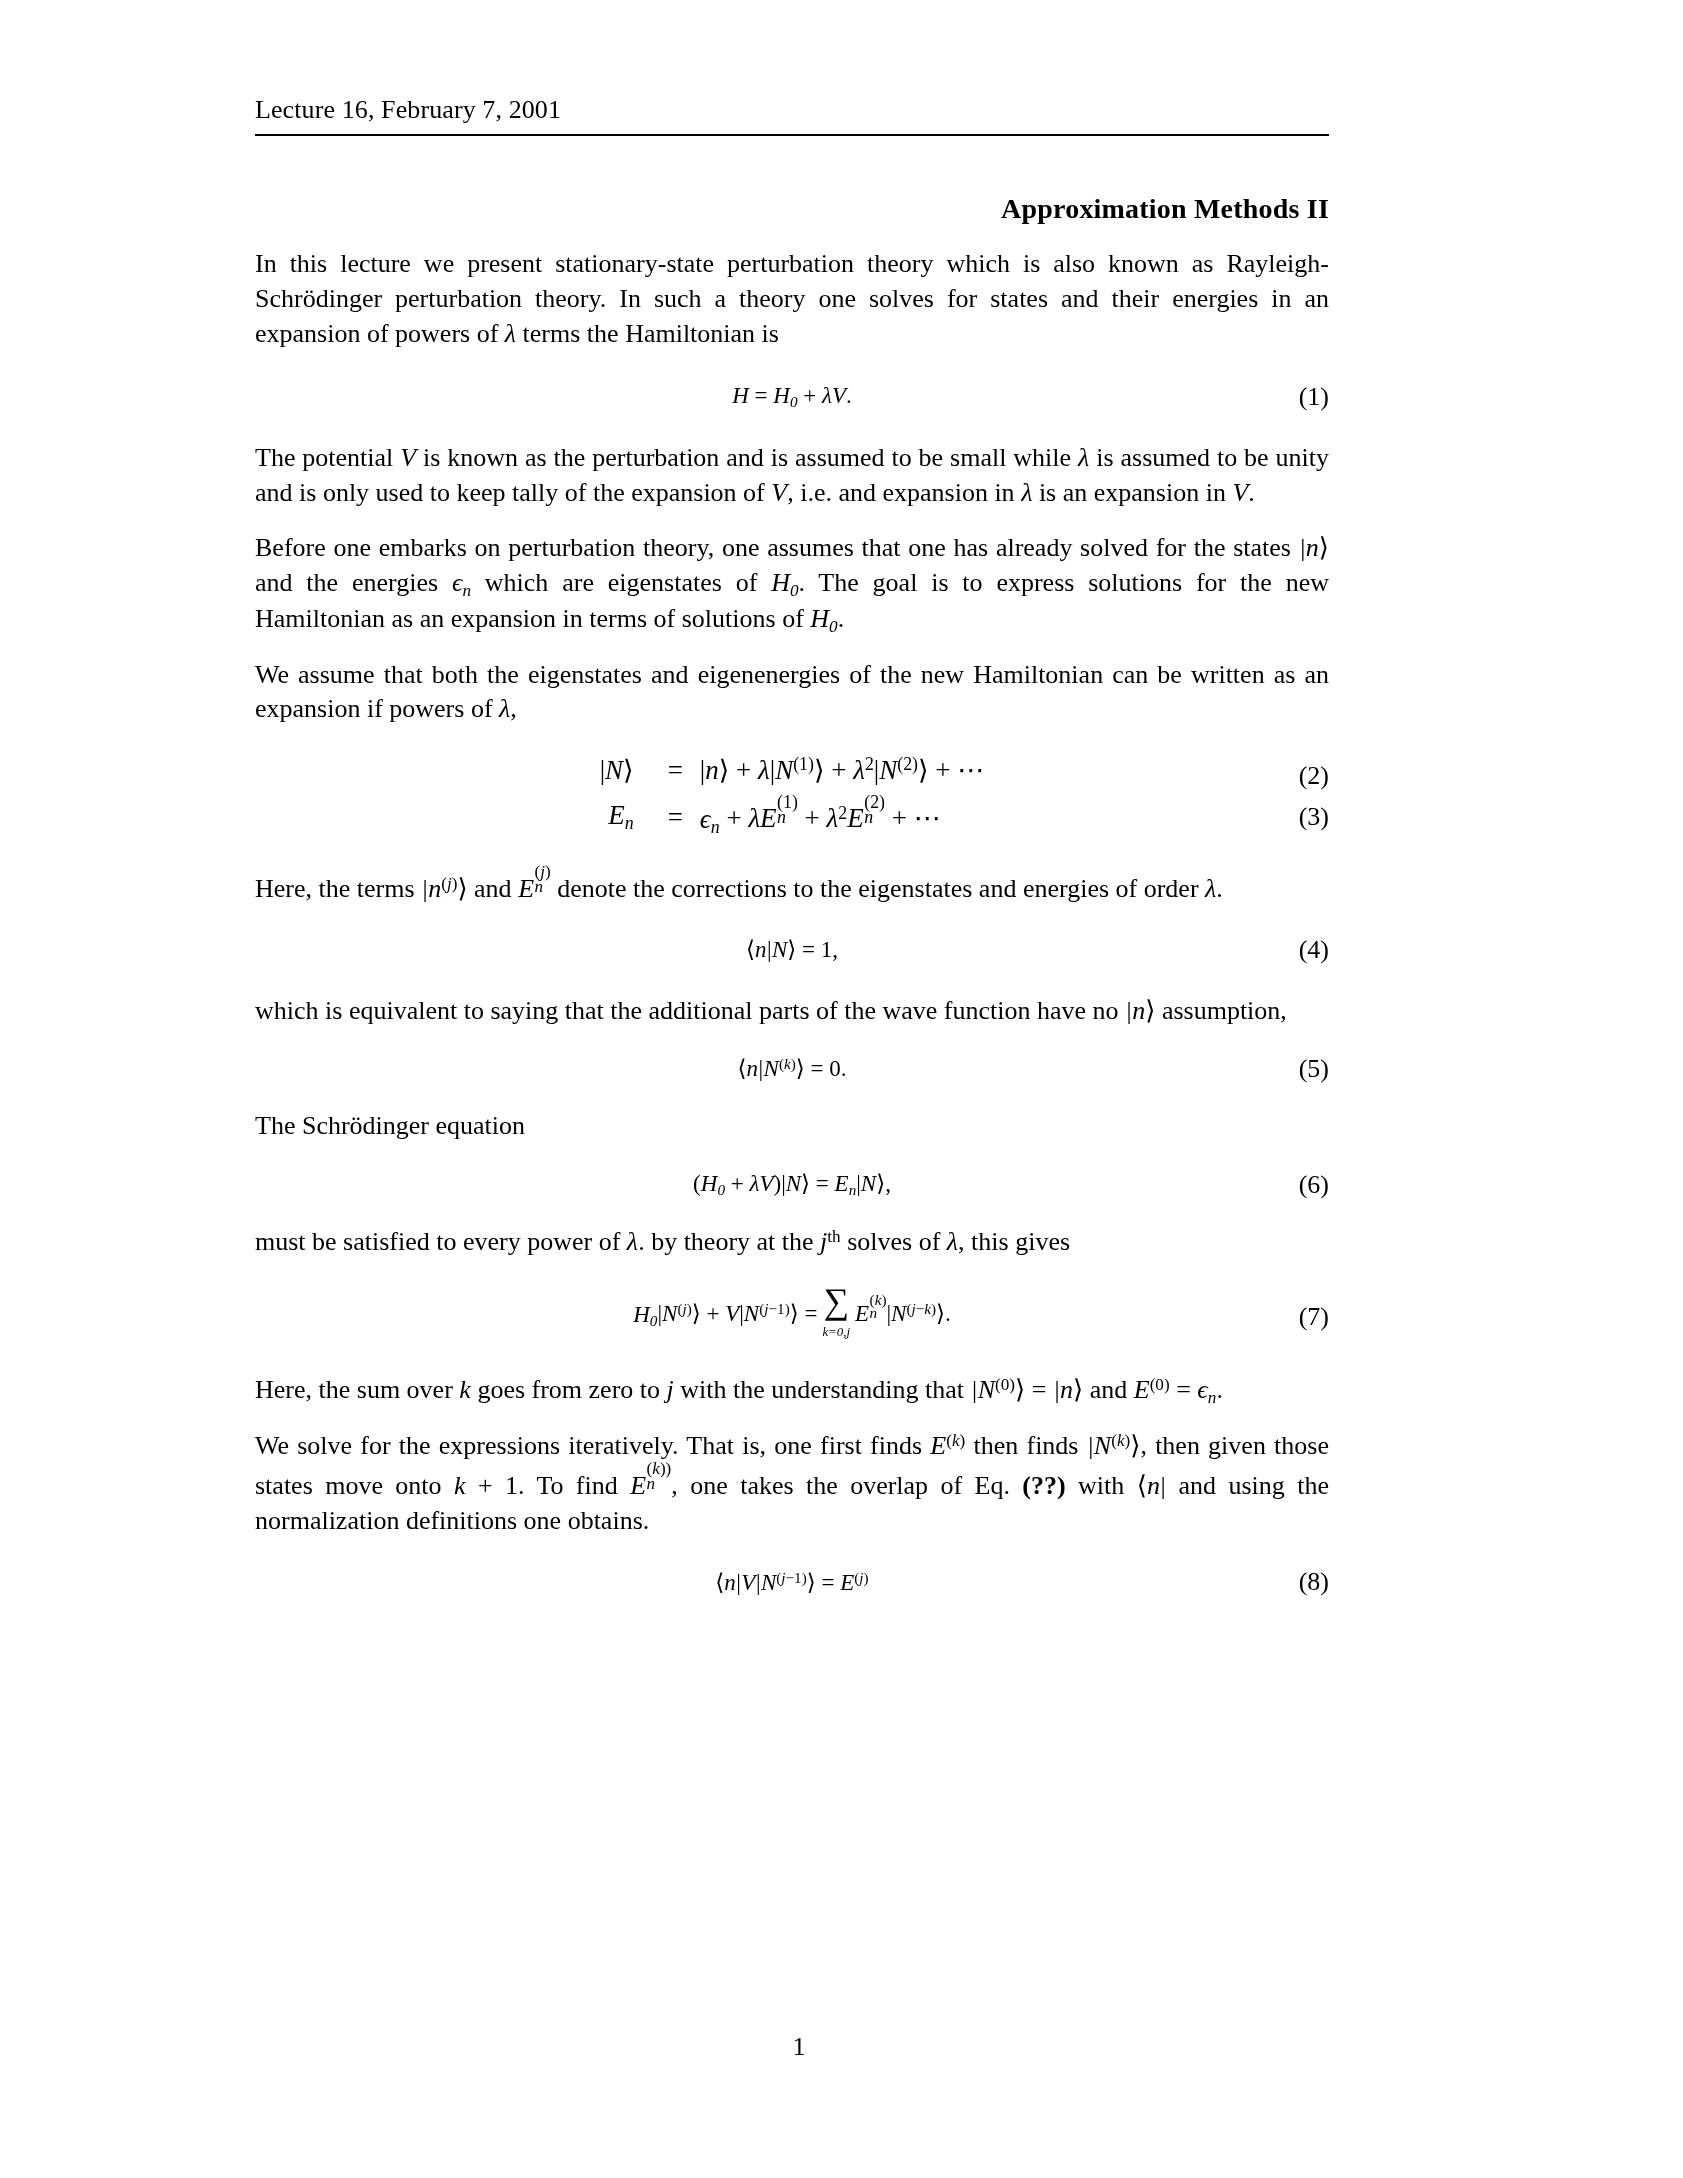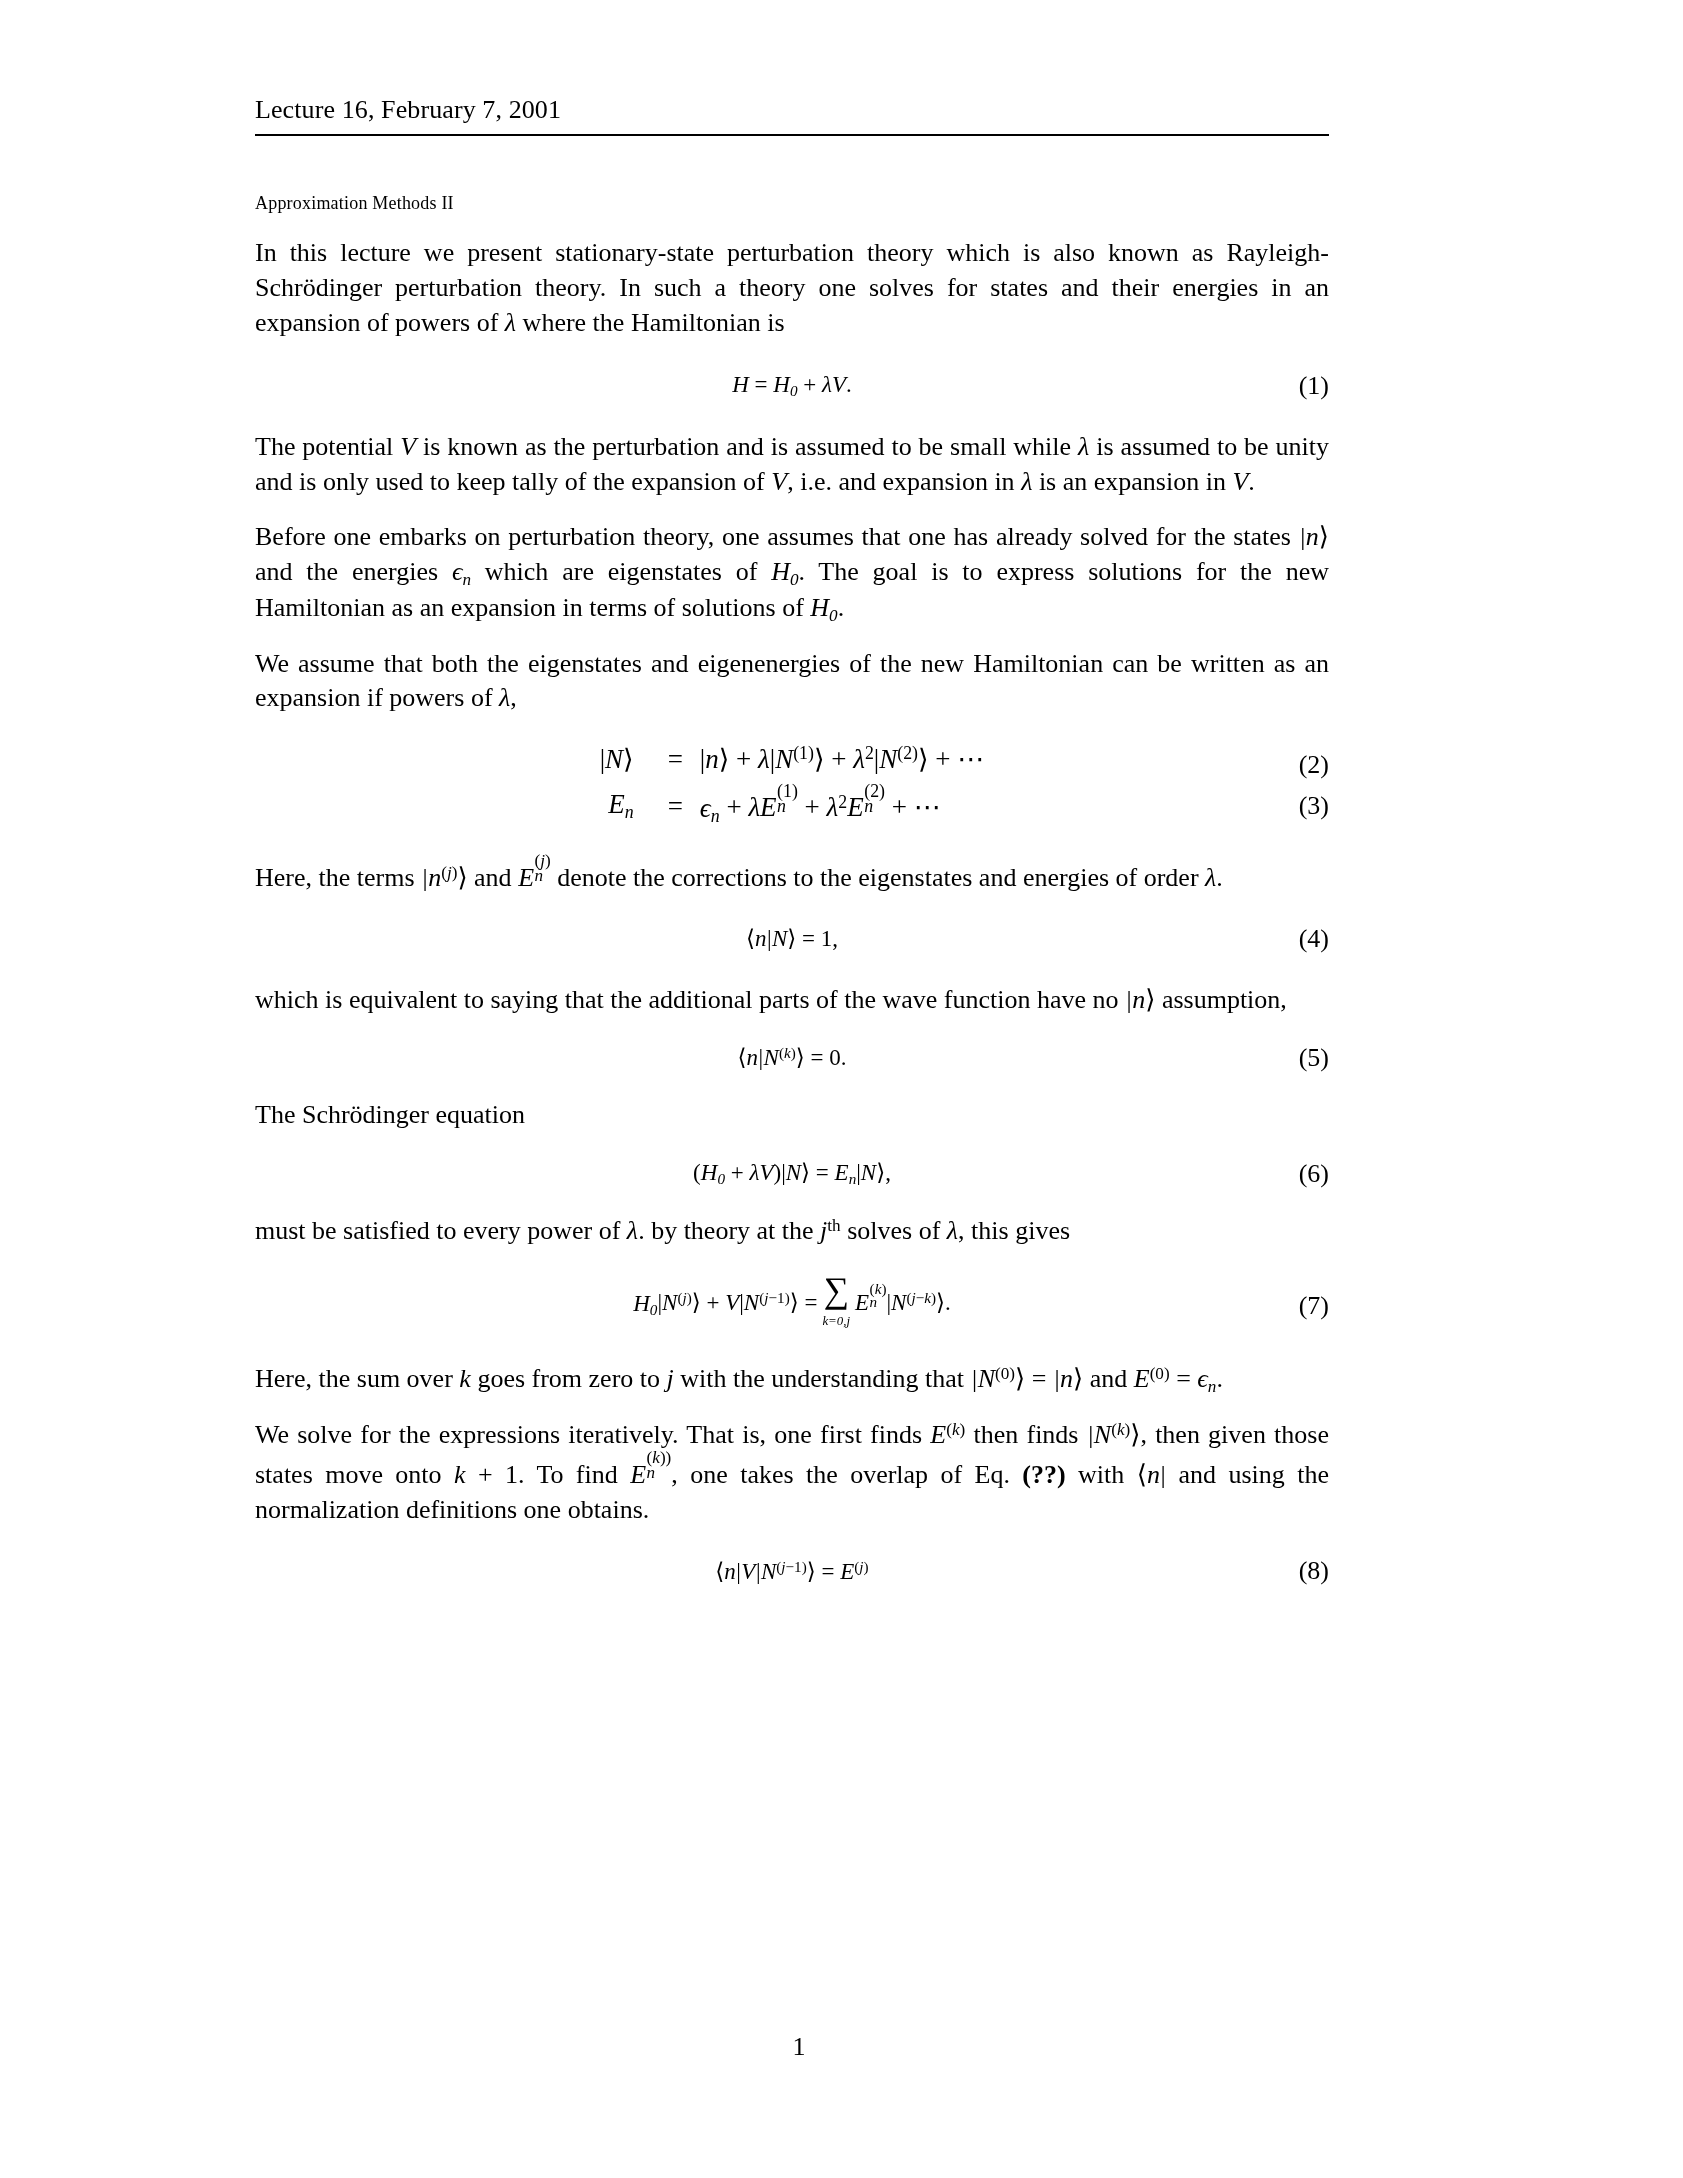--- a/index.html
+++ b/index.html
@@ -35,24 +35,25 @@
     margin-bottom: 57px;
     white-space: nowrap;
   }
 
   
   .body {
     margin-left: 0px;
   }
 
   h1.sec {
-    font-size: 18px;
-    font-weight: normal;
+    font-size: 28px;
+    font-weight: bold;
     margin: 0 0 22px 0;
     letter-spacing: 0.2px;
+    text-align: right;
   }
 
   p.para {
     font-size: 26px;
     line-height: 1.345;
     text-align: justify;
     text-justify: inter-word;
     margin: 0 0 20px 0;
     hyphens: none;
   }
@@ -170,21 +171,21 @@
 
 <div class="page">
   <div class="content">
 
     <div class="runhead">Lecture 16, February 7, 2001</div>
 
     <div class="body">
 
       <h1 class="sec">Approximation Methods II</h1>
 
-      <p class="para"><span>In this lecture we present stationary-state perturbation theory which is also known as Rayleigh-Schrödinger perturbation theory. In such a theory one solves for states and their energies in an expansion of powers of </span><span class="mi">λ</span><span> where the Hamiltonian is</span></p>
+      <p class="para"><span>In this lecture we present stationary-state perturbation theory which is also known as Rayleigh-Schrödinger perturbation theory. In such a theory one solves for states and their energies in an expansion of powers of </span><span class="mi">λ</span><span> terms the Hamiltonian is</span></p>
 
       <div class="eqwrap t1">
         <div class="eq">
           <span class="mi">H</span> <span class="mup">=</span> <span class="mi">H<span class="sub mup">0</span></span> <span class="mup">+</span> <span class="mi">λV</span><span class="mup">.</span>
         </div>
         <div class="eqno">(1)</div>
       </div>
 
       <p class="para"><span>The potential </span><span class="mi">V</span><span> is known as the perturbation and is assumed to be small while </span><span class="mi">λ</span><span> is assumed to be unity and is only used to keep tally of the expansion of </span><span class="mi">V</span><span>, i.e. and expansion in </span><span class="mi">λ</span><span> is an expansion in </span><span class="mi">V</span><span>.</span></p>
 

